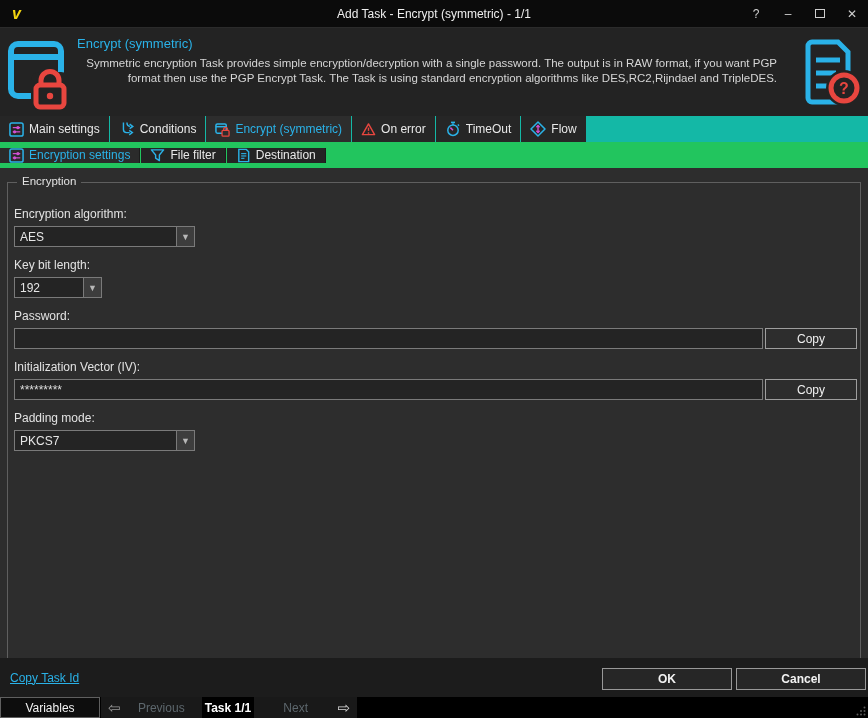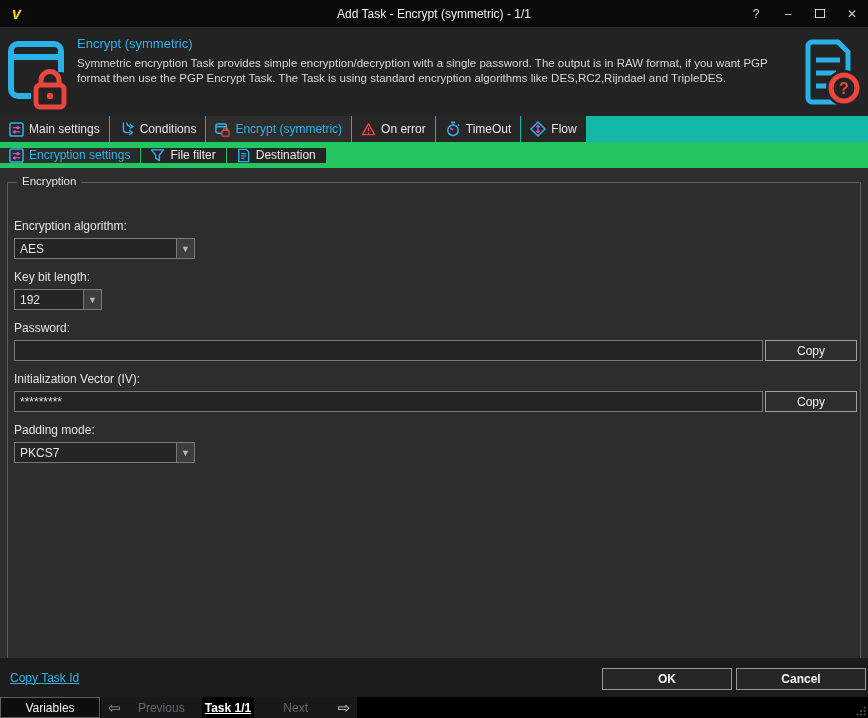--- a/index.html
+++ b/index.html
@@ -30,21 +30,21 @@
   }
   .win-btn.maxi span { display:block; width: 10px; height: 9px; border: 1px solid #cfcfcf; }
   
   .header {
     height: 88px; background: #232323;
     display: flex; align-items: flex-start; position: relative;
   }
   .header-icon-left { margin: 8px 8px 0 7px; width: 62px; height: 74px; }
   .header-text { padding-top: 8px; width: 700px; }
   .header-title { color: #2ab2e8; font-size: 13px; margin-bottom: 5px; }
-  .header-desc { color: #d6d6d6; font-size: 11.5px; line-height: 15px; }
+  .header-desc { color: #d6d6d6; font-size: 11.5px; line-height: 15px; text-align: right; }
   .header-icon-right { position: absolute; right: 6px; top: 8px; width: 66px; height: 74px; }
   
   .tabrow1 { height: 26px; background: #14b8a6; display: flex; align-items: stretch; }
   .tabrow2 { height: 26px; background: #22c55e; display: flex; align-items: center; }
   .tab {
     display: flex; align-items: center; gap: 5px;
     padding: 0 9px; font-size: 12px; color: #e8e8e8;
     background: #262626; margin-right: 1px; cursor: default; white-space: nowrap;
   }
   .tabrow2 .tab { background: #242424; border-right: 1px solid #1b1b1b; }
@@ -56,21 +56,21 @@
   .groupbox {
     position: relative; width: 854px; height: 479px;
     border: 1px solid #5f5f5f; margin-top: 6px;
   }
   .group-legend {
     position: absolute; top: -8px; left: 9px;
     background: #2d2d2d; padding: 0 5px; font-size: 11.5px; color: #e2e2e2;
   }
   .form { padding: 20px 0 0 6px; }
   .field-label { font-size: 12px; color: #e2e2e2; margin: 11px 0 5px 0; }
-  .field-label.first { margin-top: 16px; }
+  .field-label.first { margin-top: 4px; }
   .combo {
     height: 21px; background: #242424; border: 1px solid #7a7a7a;
     display: flex; align-items: center; font-size: 12px; color: #e6e6e6; cursor: default;
   }
   .combo-value { flex: 1; padding-left: 5px; overflow: hidden; white-space: nowrap; }
   .combo-btn {
     width: 18px; align-self: stretch; background: #3d3d3d; border-left: 1px solid #7a7a7a;
     display: flex; align-items: center; justify-content: center; color: #b8b8b8; font-size: 9px;
   }
   .w197 { width: 181px; }
@@ -108,21 +108,21 @@
   }
   .sb-prev {
     position: absolute; left: 101px; top: 0; width: 101px; height: 21px;
     background: #191919; display: flex; align-items: center; cursor: default;
   }
   .sb-prev .arrow { color: #9a9a9a; font-size: 15px; margin-left: 7px; line-height: 1; }
   .sb-prev .lbl { flex: 1; text-align: center; color: #5d676d; }
   .sb-task {
     position: absolute; left: 202px; top: 0; width: 52px; height: 21px;
     background: #000; color: #ffffff; font-weight: bold;
-    display: flex; align-items: center; justify-content: center; cursor: default; text-decoration: underline;
+    display: flex; align-items: center; justify-content: center; cursor: default;
   }
   .sb-next {
     position: absolute; left: 254px; top: 0; width: 103px; height: 21px;
     background: #191919; display: flex; align-items: center; cursor: default;
   }
   .sb-next .lbl { flex: 1; text-align: center; color: #5d676d; }
   .sb-next .arrow { color: #d8d8d8; font-size: 15px; margin-right: 7px; line-height: 1; }
   .resize-grip { position: absolute; right: 2px; bottom: 2px; }
 </style>
 </head>

